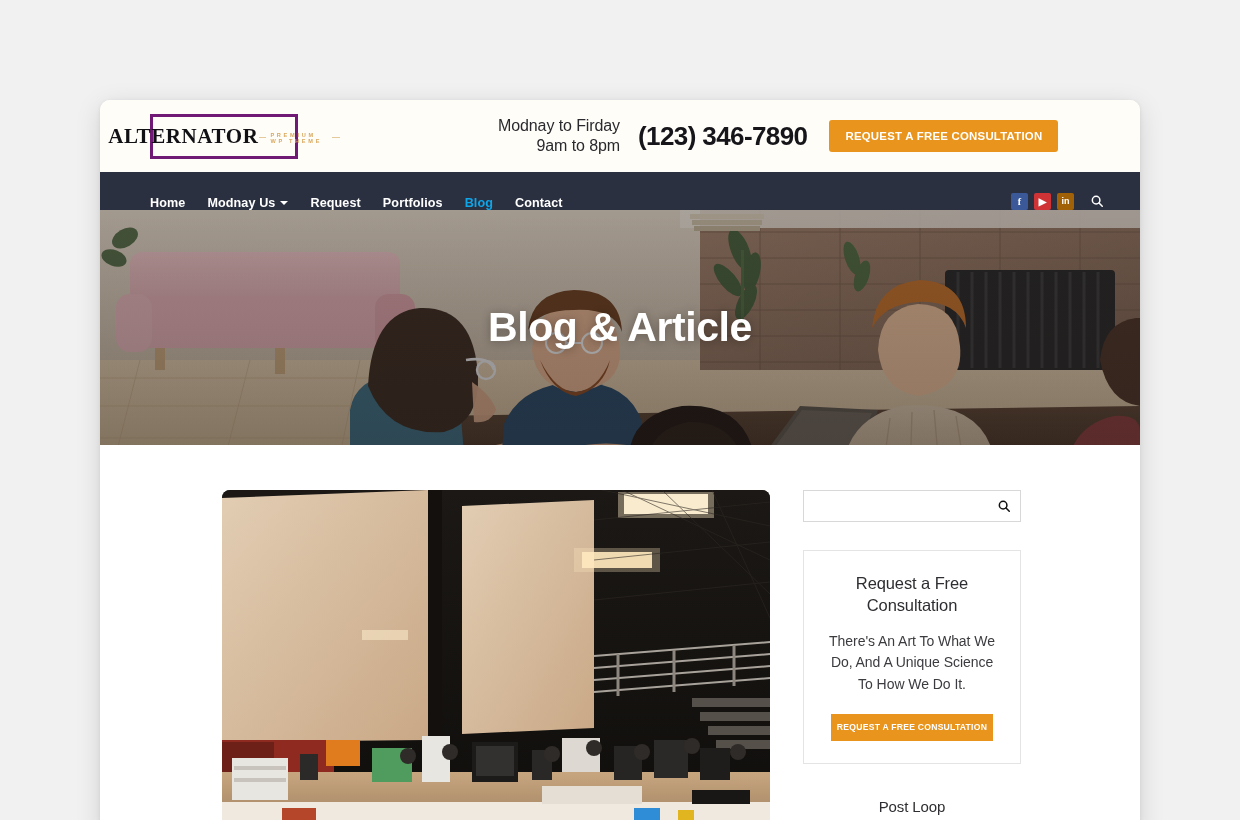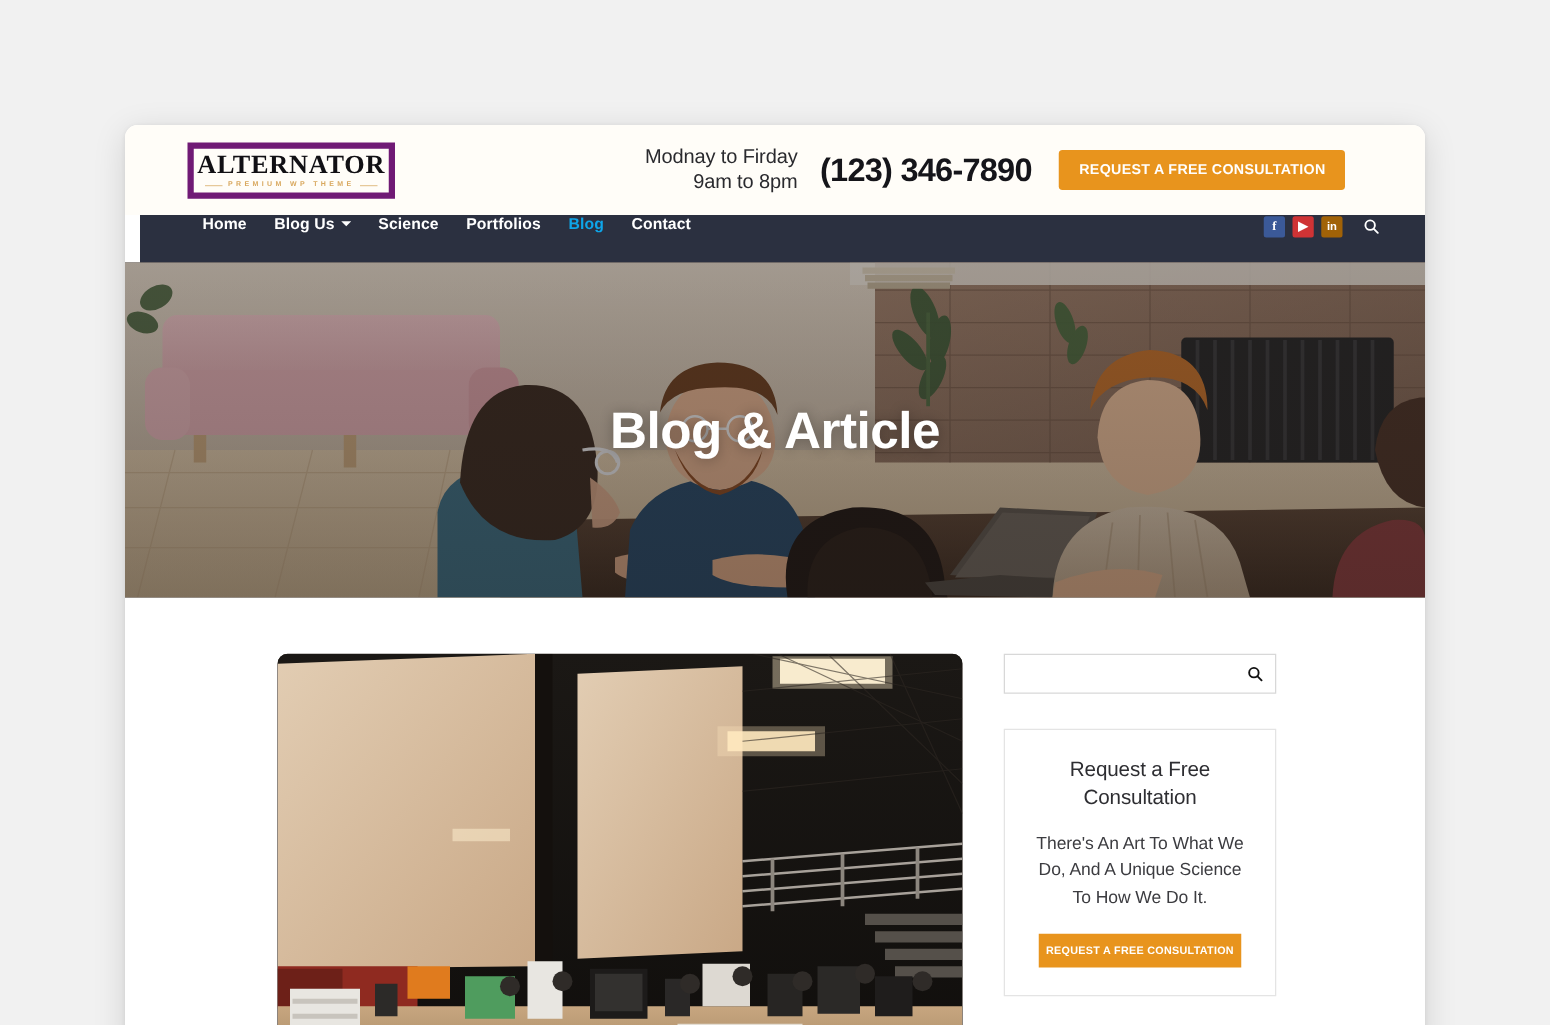--- a/index.html
+++ b/index.html
@@ -27,23 +27,23 @@
 
   
   .topbar {
     height: 72px;
     background: #fffdf8;
     display: flex;
     align-items: center;
     padding: 0 0 0 50px;
   }
   .logo-box {
-    width: 166px; height: 45px;
-    border: 5px solid #701a75;
-    display: flex; flex-direction: column;
+    width: 148px; height: 45px;
+    border: 3px solid #701a75;
+    display: flex; flex-direction: row;
     align-items: center; justify-content: center;
     background: #fffdf8;
   }
   .logo-main {
     font-family: "Liberation Serif", serif;
     font-weight: 700;
     font-size: 21px;
     letter-spacing: 0.6px;
     color: #111014;
     line-height: 1;
@@ -89,23 +89,22 @@
     letter-spacing: 0.25px;
     cursor: pointer;
     white-space: nowrap;
   }
 
   
   .navbar {
     height: 38px;
     background: #2b3040;
     display: flex;
-    align-items: flex-start;
+    align-items: flex-end;
     padding: 0 34px 0 50px;
-    margin-left: 12px;
   }
   .nav-links { display: flex; align-items: center; gap: 22px; }
   .nav-link {
     color: #ffffff;
     font-size: 12.6px;
     font-weight: 700;
     letter-spacing: 0.1px;
     text-decoration: none;
     display: flex; align-items: center; gap: 5px;
     cursor: pointer;
@@ -132,21 +131,21 @@
   .soc.li { background: #a16207; font-size: 9px; }
   .nav-search {
     margin-left: 8px; width: 18px; height: 18px;
     display: flex; align-items: center; justify-content: center;
     cursor: pointer;
   }
 
   
   .hero {
     position: relative;
-    height: 268px;
+    height: 235px;
     overflow: hidden;
     background: #3a2e25;
   }
   .hero-photo { position: absolute; inset: 0; }
   .hero-title {
     position: absolute;
     top: 0; left: 0; right: 0; bottom: 0;
     display: flex; align-items: center; justify-content: center;
     color: #ffffff;
     font-size: 41px;
@@ -256,25 +255,25 @@
 
     <button class="cta-top">REQUEST A FREE CONSULTATION</button>
   </div>
 
   <div class="navbar">
     <div class="nav-links">
       <a class="nav-link">
         <span>Home</span>
       </a>
       <a class="nav-link">
-        <span>Blog Us</span>
+        <span>Modnay Us</span>
         <i class="caret"></i>
       </a>
       <a class="nav-link">
-        <span>Science</span>
+        <span>Request</span>
       </a>
       <a class="nav-link">
         <span>Portfolios</span>
       </a>
       <a class="nav-link active">
         <span>Blog</span>
       </a>
       <a class="nav-link">
         <span>Contact</span>
       </a>

